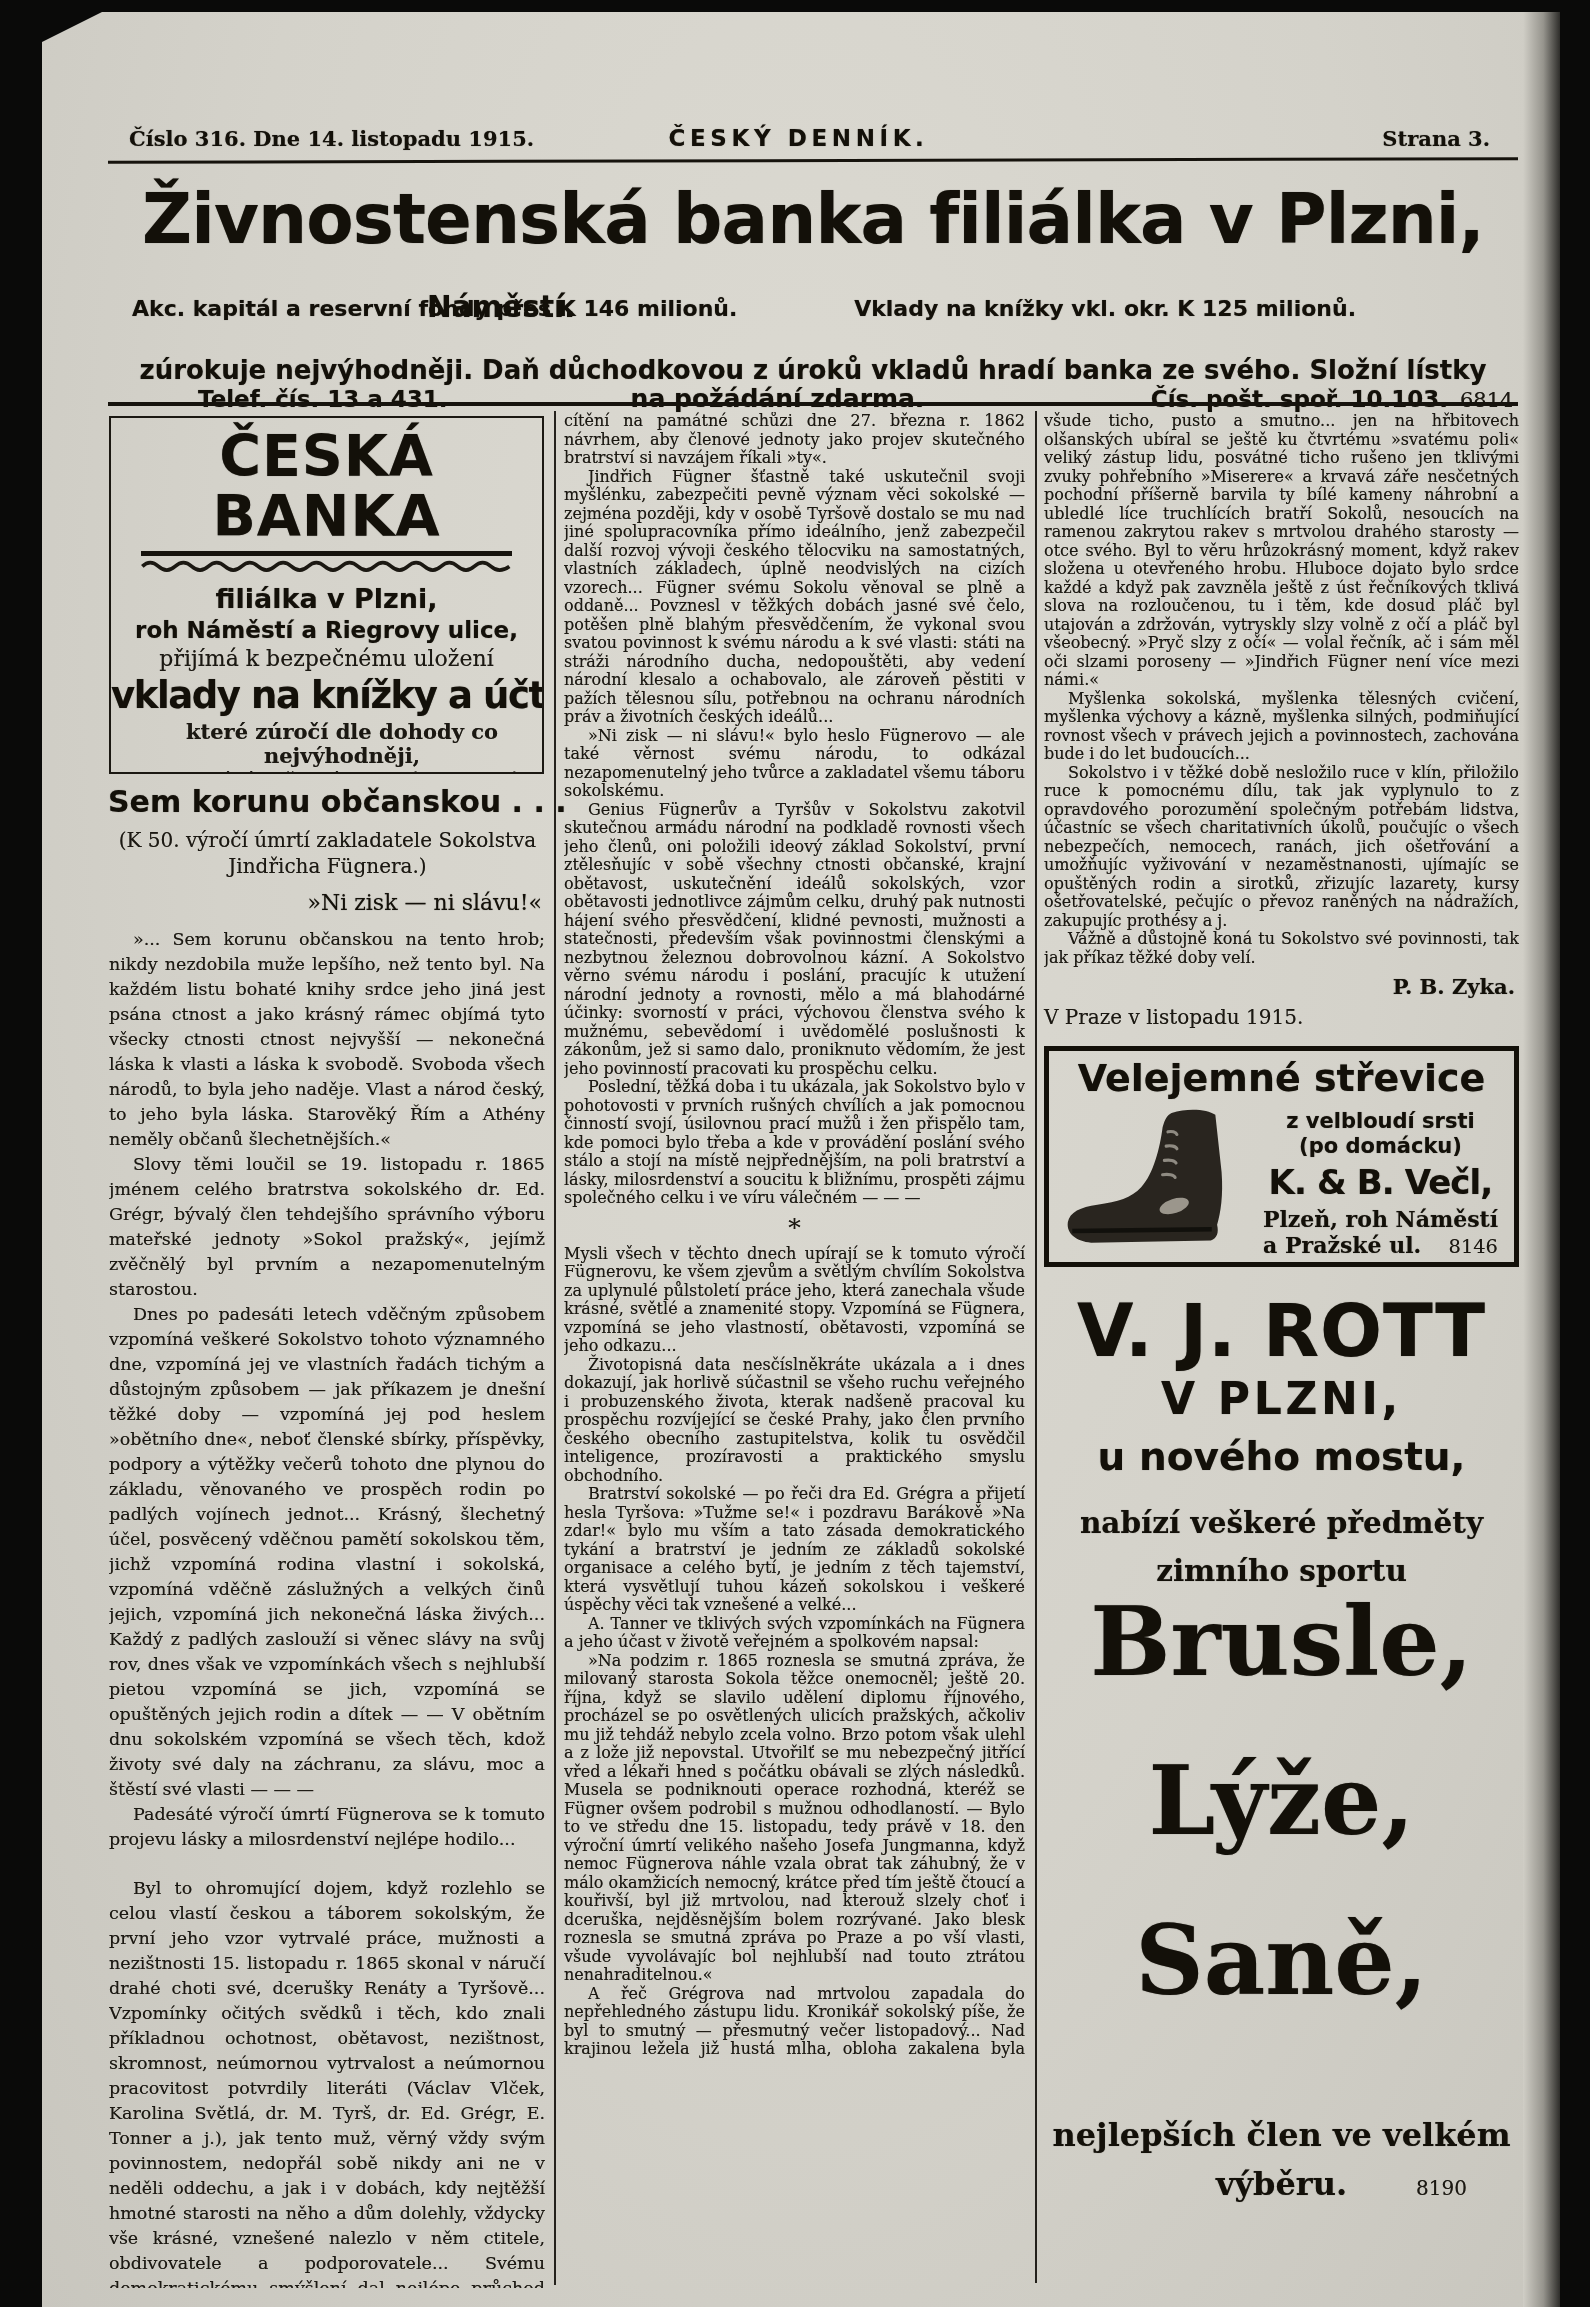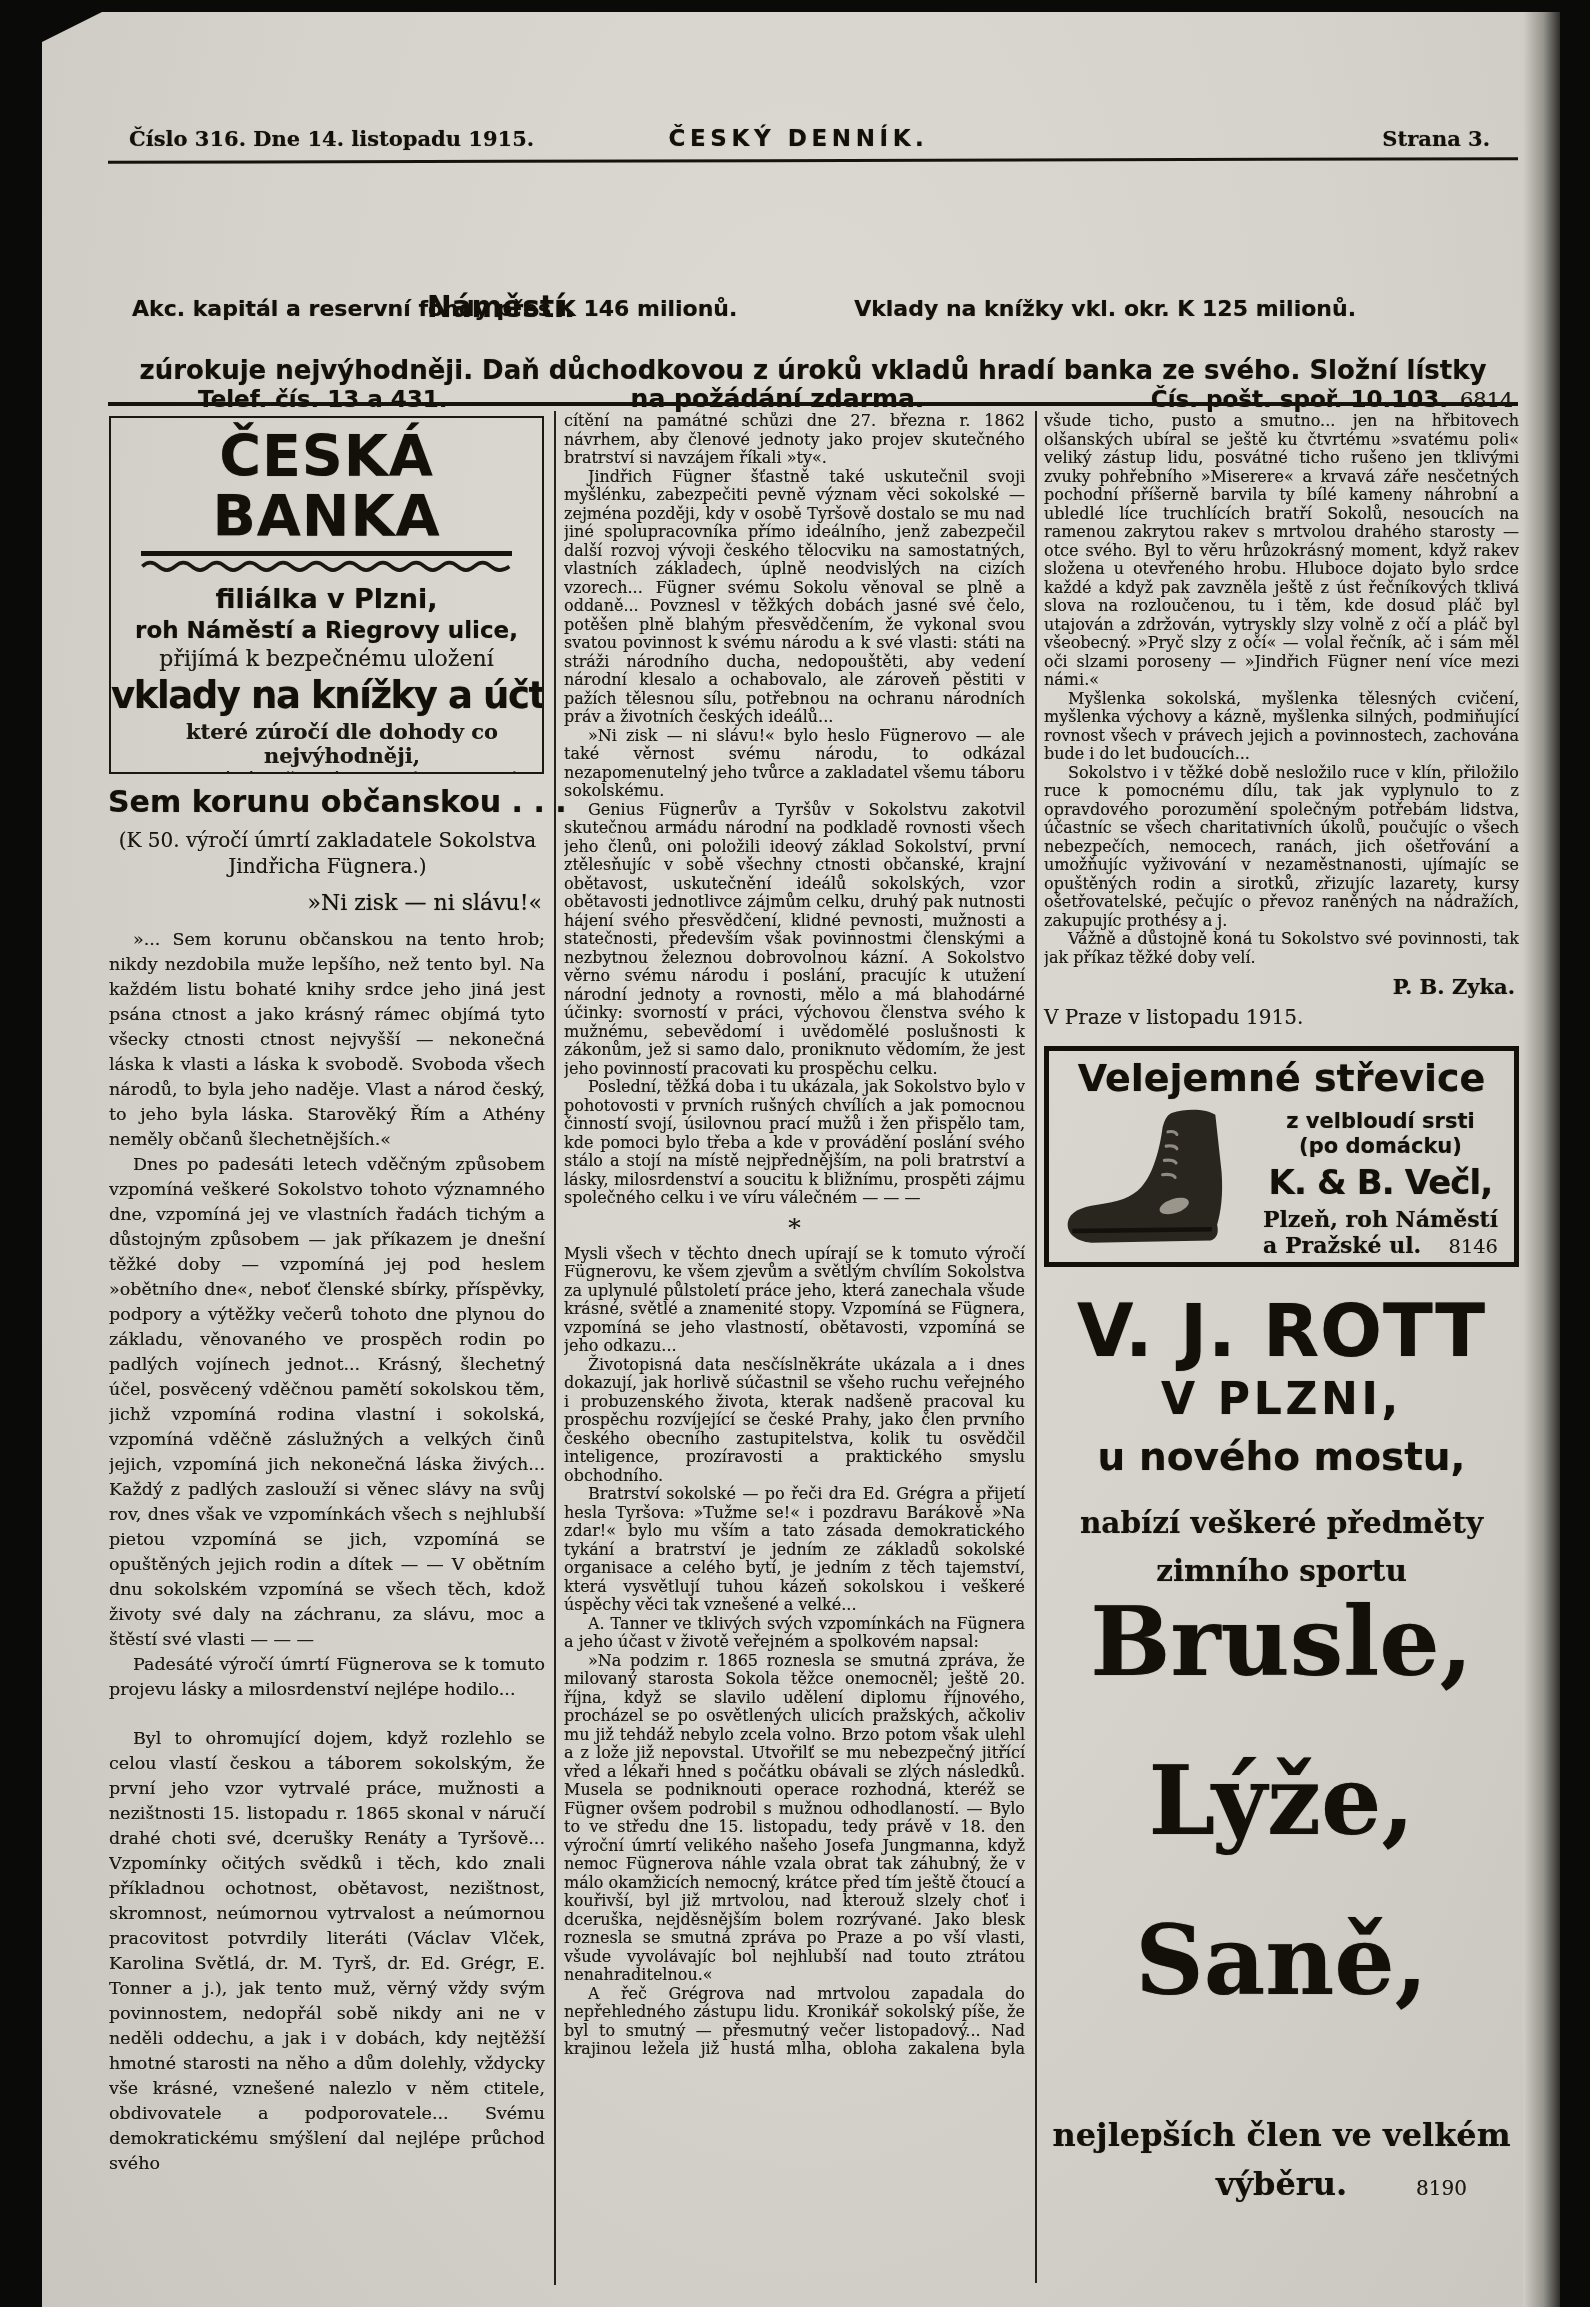--- a/index.html
+++ b/index.html
@@ -35,20 +35,21 @@
 <div class="page">
   <div class="paper"></div>
   <div class="paper-edge-right"></div>
   <div class="corner-wedge"></div>
 
   <div class="abs ink-heavy serif" style="left:129px;top:126px;font-size:21px;font-weight:bold;">Číslo 316.  Dne 14. listopadu 1915.</div>
   <div class="abs ink-heavy sans ctr" style="left:614px;top:125px;width:369px;font-size:23px;font-weight:bold;letter-spacing:4.6px;">ČESKÝ DENNÍK.</div>
   <div class="abs ink-heavy serif rt" style="left:1338px;top:126px;width:152px;font-size:21px;font-weight:bold;">Strana 3.</div>
   <div class="abs rule" style="left:108px;top:159px;width:1410px;height:2.8px;transform:rotate(-0.15deg);"></div>
 
+  <div class="abs ink-heavy sans ctr" style="left:108px;top:179px;width:1410px;font-size:69px;font-weight:bold;letter-spacing:-0.9px;white-space:nowrap;">Živnostenská banka filiálka v Plzni,</div>
 
   <div class="abs ink-heavy sans" style="left:132px;top:296px;font-size:22px;font-weight:bold;">Akc. kapitál a reservní fondy přes K 146 milionů.</div>
   <div class="abs ink-heavy sans" style="left:427px;top:290px;font-size:29.5px;font-weight:bold;">Náměstí.</div>
   <div class="abs ink-heavy sans rt" style="left:807px;top:296px;width:549px;font-size:22px;font-weight:bold;">Vklady na knížky vkl. okr. K 125 milionů.</div>
 
   <div class="abs ink-heavy sans ctr" style="left:108px;top:355px;width:1410px;font-size:26px;font-weight:bold;">zúrokuje nejvýhodněji. Daň důchodkovou z úroků vkladů hradí banka ze svého. Složní lístky</div>
 
   <div class="abs ink-heavy sans" style="left:198px;top:386px;font-size:23px;font-weight:bold;">Telef. čís. 13 a 431.</div>
   <div class="abs ink-heavy sans ctr" style="left:570px;top:384px;width:415px;font-size:25px;font-weight:bold;">na požádání zdarma.</div>
   <div class="abs ink-heavy sans rt" style="left:1107px;top:386px;width:341px;font-size:23px;font-weight:bold;">Čís. pošt. spoř. 10.103.</div>
@@ -73,20 +74,21 @@
     <div class="ink serif" style="font-size:20px;line-height:24px;">a obstarává veškeré ostatní bankovní transakce</div>
 
   </div>
 
   <div class="abs ink-heavy sans ctr" style="left:108px;top:784px;width:437px;font-size:30px;font-weight:bold;white-space:nowrap;">Sem korunu občanskou . . .</div>
   <div class="abs ink serif ctr" style="left:118px;top:827px;width:419px;font-size:20px;line-height:26px;">(K 50. výročí úmrtí zakladatele Sokolstva Jindřicha Fügnera.)</div>
   <div class="abs ink-heavy serif rt" style="left:108px;top:890px;width:434px;font-size:22px;font-weight:normal;">»Ni zisk — ni slávu!«</div>
 
   <div class="abs ink jst colbody col1body" style="left:109px;top:927px;width:436px;height:1361px;overflow:hidden;">
     <p>»... Sem korunu občanskou na tento hrob; nikdy nezdobila muže lepšího, než tento byl. Na každém listu bohaté knihy srdce jeho jiná jest psána ctnost a jako krásný rámec objímá tyto všecky ctnosti ctnost nejvyšší — nekonečná láska k vlasti a láska k svobodě. Svoboda všech národů, to byla jeho naděje. Vlast a národ český, to jeho byla láska. Starověký Řím a Athény neměly občanů šlechetnějších.«</p>
+    <p>Slovy těmi loučil se 19. listopadu r. 1865 jménem celého bratrstva sokolského dr. Ed. Grégr, bývalý člen tehdejšího správního výboru mateřské jednoty »Sokol pražský«, jejímž zvěčnělý byl prvním a nezapomenutelným starostou.</p>
     <p>Dnes po padesáti letech vděčným způsobem vzpomíná veškeré Sokolstvo tohoto významného dne, vzpomíná jej ve vlastních řadách tichým a důstojným způsobem — jak příkazem je dnešní těžké doby — vzpomíná jej pod heslem »obětního dne«, neboť členské sbírky, příspěvky, podpory a výtěžky večerů tohoto dne plynou do základu, věnovaného ve prospěch rodin po padlých vojínech jednot... Krásný, šlechetný účel, posvěcený vděčnou pamětí sokolskou těm, jichž vzpomíná rodina vlastní i sokolská, vzpomíná vděčně záslužných a velkých činů jejich, vzpomíná jich nekonečná láska živých... Každý z padlých zaslouží si věnec slávy na svůj rov, dnes však ve vzpomínkách všech s nejhlubší pietou vzpomíná se jich, vzpomíná se opuštěných jejich rodin a dítek — — V obětním dnu sokolském vzpomíná se všech těch, kdož životy své daly na záchranu, za slávu, moc a štěstí své vlasti — — —</p>
     <p>Padesáté výročí úmrtí Fügnerova se k tomuto projevu lásky a milosrdenství nejlépe hodilo...</p>
     <p class="gap">Byl to ohromující dojem, když rozlehlo se celou vlastí českou a táborem sokolským, že první jeho vzor vytrvalé práce, mužnosti a nezištnosti 15. listopadu r. 1865 skonal v náručí drahé choti své, dcerušky Renáty a Tyršově... Vzpomínky očitých svědků i těch, kdo znali příkladnou ochotnost, obětavost, nezištnost, skromnost, neúmornou vytrvalost a neúmornou pracovitost potvrdily literáti (Václav Vlček, Karolina Světlá, dr. M. Tyrš, dr. Ed. Grégr, E. Tonner a j.), jak tento muž, věrný vždy svým povinnostem, nedopřál sobě nikdy ani ne v neděli oddechu, a jak i v dobách, kdy nejtěžší hmotné starosti na něho a dům dolehly, vždycky vše krásné, vznešené nalezlo v něm ctitele, obdivovatele a podporovatele... Svému demokratickému smýšlení dal nejlépe průchod svého</p>
   </div>
 
   <div class="abs ink jst colbody col23body" style="left:564px;top:412px;width:461px;height:1647px;overflow:hidden;">
     <p class="noindent">cítění na památné schůzi dne 27. března r. 1862 návrhem, aby členové jednoty jako projev skutečného bratrství si navzájem říkali »ty«.</p>
     <p>Jindřich Fügner šťastně také uskutečnil svoji myšlénku, zabezpečiti pevně význam věci sokolské — zejména později, kdy v osobě Tyršově dostalo se mu nad jiné spolupracovníka přímo ideálního, jenž zabezpečil další rozvoj vývoji českého tělocviku na samostatných, vlastních základech, úplně neodvislých na cizích vzorech... Fügner svému Sokolu věnoval se plně a oddaně... Povznesl v těžkých dobách jasné své čelo, potěšen plně blahým přesvědčením, že vykonal svou svatou povinnost k svému národu a k své vlasti: státi na stráži národního ducha, nedopouštěti, aby vedení národní klesalo a ochabovalo, ale zároveň pěstiti v pažích tělesnou sílu, potřebnou na ochranu národních práv a životních českých ideálů...</p>
     <p>»Ni zisk — ni slávu!« bylo heslo Fügnerovo — ale také věrnost svému národu, to odkázal nezapomenutelný jeho tvůrce a zakladatel všemu táboru sokolskému.</p>
     <p>Genius Fügnerův a Tyršův v Sokolstvu zakotvil skutečnou armádu národní na podkladě rovnosti všech jeho členů, oni položili ideový základ Sokolství, první ztělesňujíc v sobě všechny ctnosti občanské, krajní obětavost, uskutečnění ideálů sokolských, vzor obětavosti jednotlivce zájmům celku, druhý pak nutnosti hájení svého přesvědčení, klidné pevnosti, mužnosti a statečnosti, především však povinnostmi členskými a nezbytnou železnou dobrovolnou kázní. A Sokolstvo věrno svému národu i poslání, pracujíc k utužení národní jednoty a rovnosti, mělo a má blahodárné účinky: svorností v práci, výchovou členstva svého k mužnému, sebevědomí i uvědomělé poslušnosti k zákonům, jež si samo dalo, proniknuto vědomím, že jest jeho povinností pracovati ku prospěchu celku.</p>

